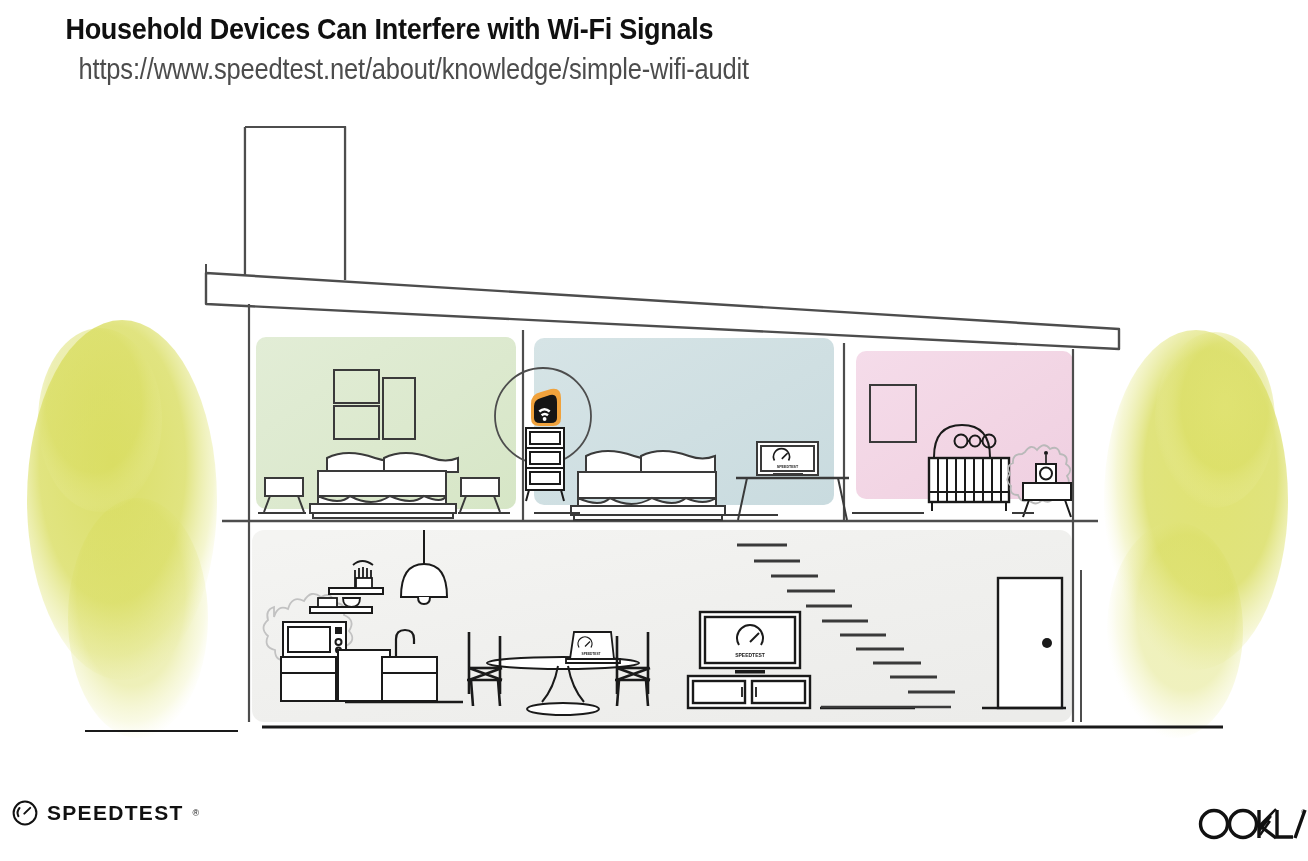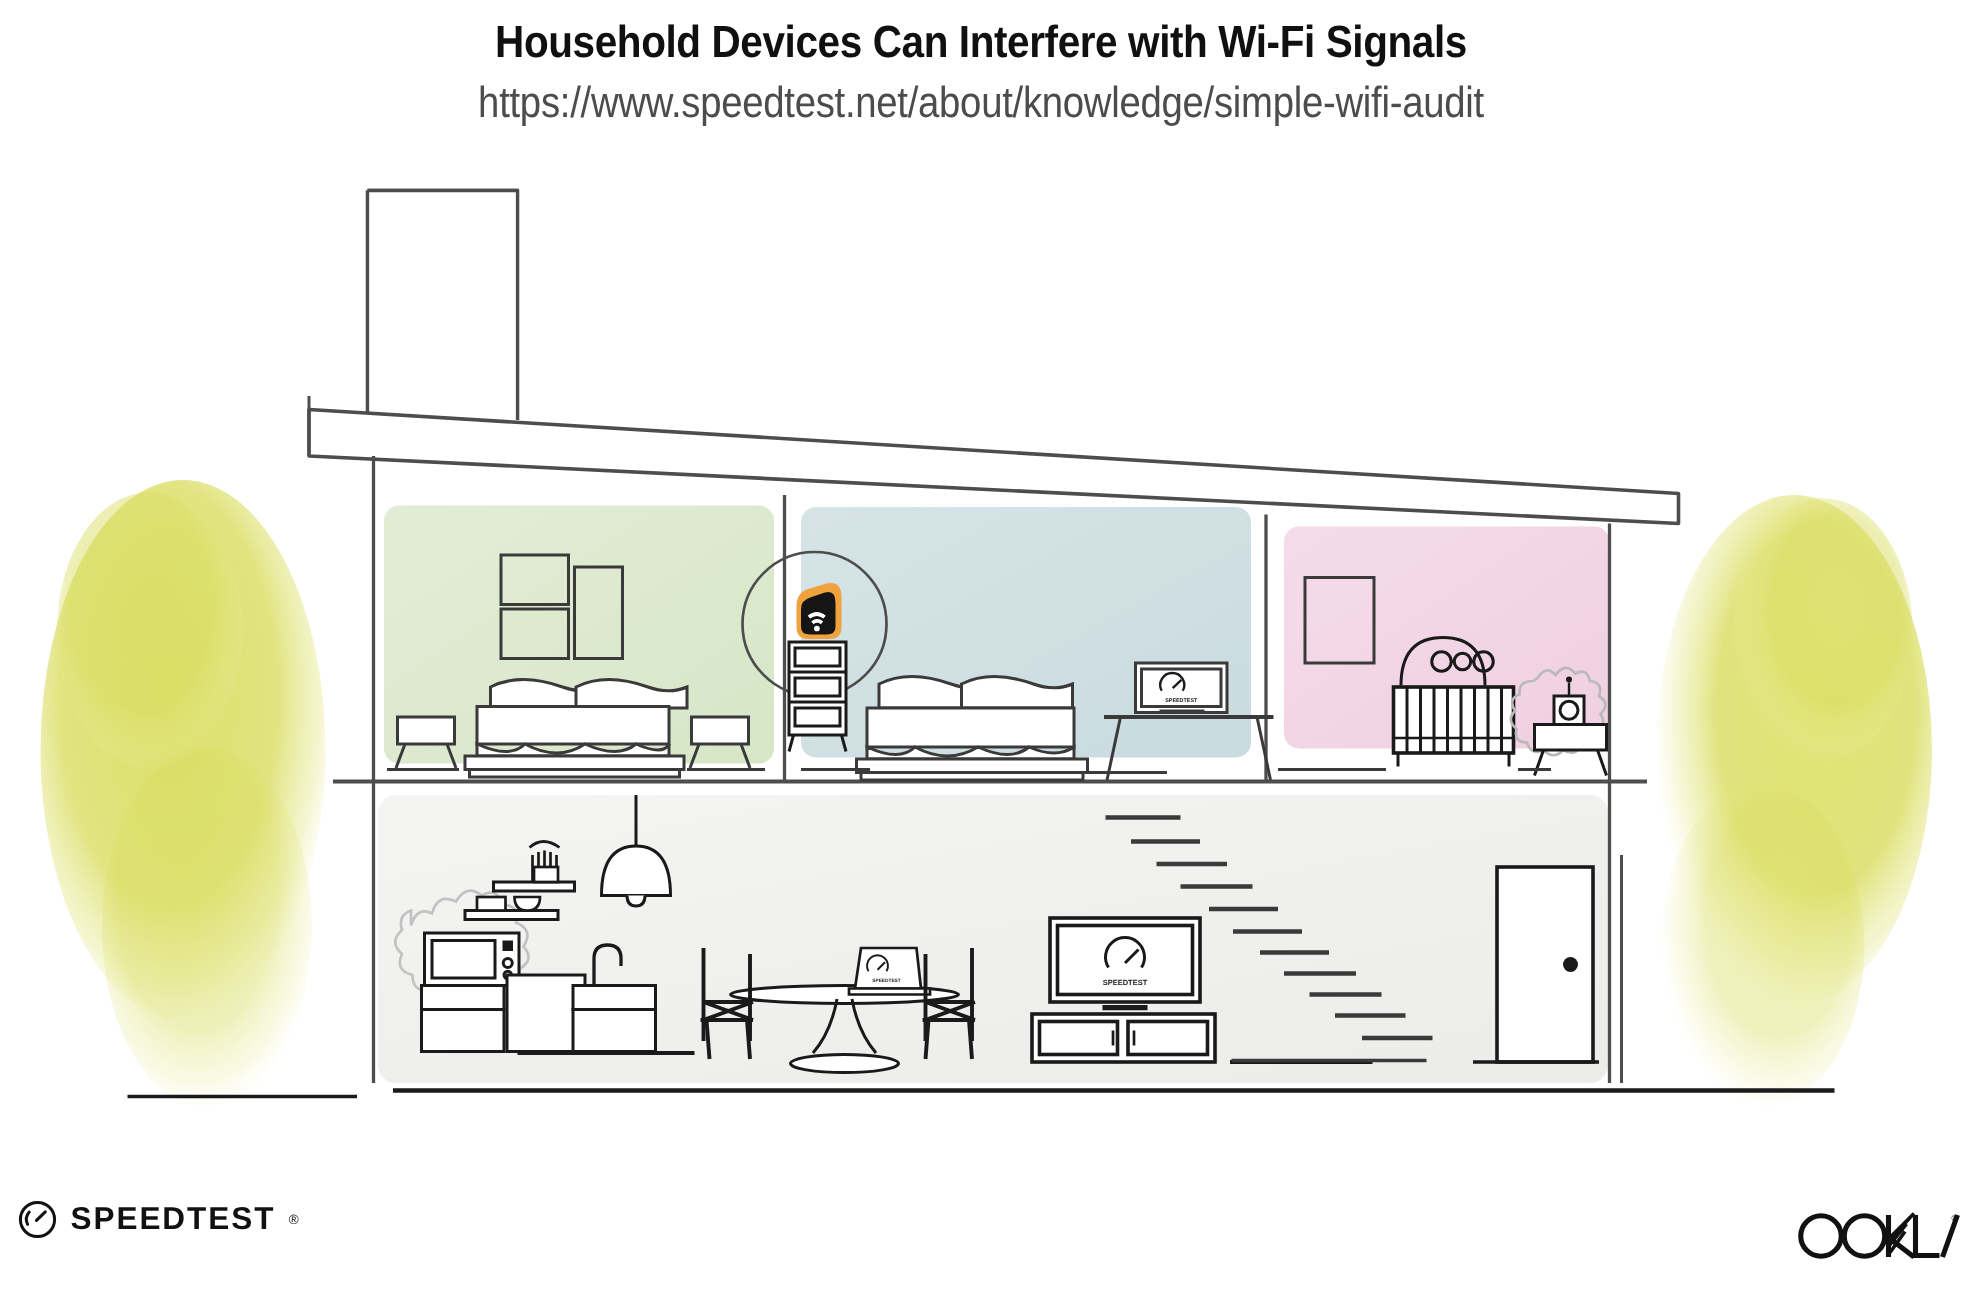--- a/index.html
+++ b/index.html
@@ -4,21 +4,21 @@
 <style>
   html,body{margin:0;padding:0;background:#ffffff;}
   body{
     width:1308px;height:861px;position:relative;overflow:hidden;
     font-family:"Liberation Sans", sans-serif;
     background:#ffffff;
   }
   #stage{position:absolute;left:0;top:0;width:1308px;height:861px;}
 
   
-  .header{position:absolute;left:0;top:0;width:1308px;text-align:center;}
+  .header{position:absolute;left:0;top:0;width:1308px;text-align:left;}
   .title{
     font-family:"Liberation Sans", sans-serif;
     font-weight:700;font-size:30px;letter-spacing:-0.3px;
     color:#101010;margin:0;padding-top:10px;line-height:1.25;
     transform:scaleX(0.90);
   }
   .subtitle{
     font-family:"Liberation Sans", sans-serif;
     font-weight:400;font-size:29px;color:#4c4c4c;
     margin:0;padding-top:4px;line-height:1.2;letter-spacing:-0.2px;

